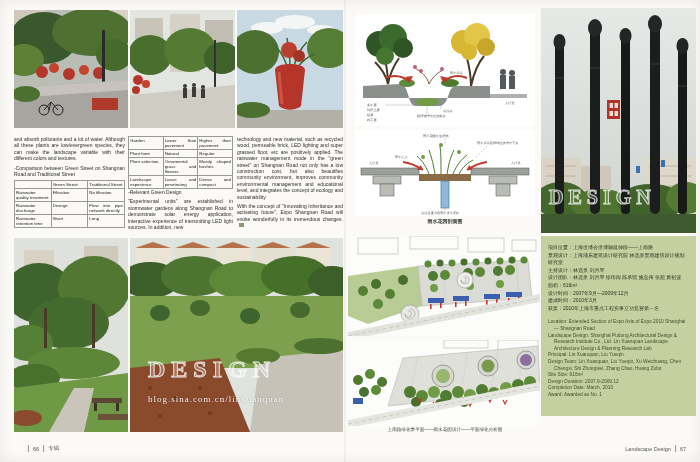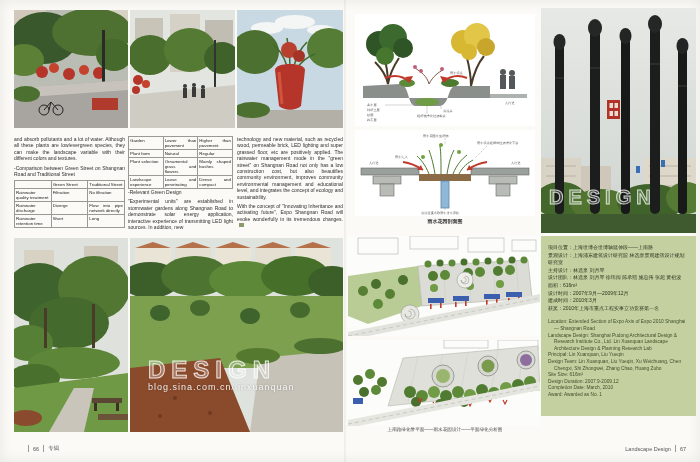--- a/index.html
+++ b/index.html
@@ -1,18 +1,18 @@
 <!DOCTYPE html>
 <html><head>
 <meta charset="utf-8">
 <style>
   html,body{margin:0;padding:0;background:#e9e7e2;font-family:"Liberation Sans",sans-serif;}
   .sheet{position:relative;width:700px;height:462px;background:#fbfaf7;overflow:hidden;
          box-shadow:inset 0 0 14px rgba(0,0,0,.08);}
-  .ph{position:absolute;overflow:hidden;background:#ccc;}
+  .ph{position:absolute;overflow:hidden;background:#ccc;font-family:Liberation Serif, serif;}
   .ph svg{display:block;}
   .gutter{position:absolute;left:344px;top:0;width:3px;height:462px;
           background:linear-gradient(90deg,rgba(0,0,0,.06),rgba(0,0,0,0));}
   
   .col{position:absolute;top:136px;height:98px;color:#2e2e2e;font-size:5px;line-height:6.4px;text-align:justify;}
   .col p{margin:0 0 3px 0;}
   .cmp-title{margin:2px 0;}
   table.cmp{border-collapse:collapse;width:100%;table-layout:fixed;}
   table.cmp td{border:1px solid #9a9a94;font-size:4.4px;line-height:5px;padding:1px;vertical-align:top;color:#222;}
   .sec-title{margin:3px 0 1px 0;}
@@ -245,21 +245,21 @@
           <circle cx="45" cy="160" r="2"></circle>
           <circle cx="70" cy="150" r="2"></circle>
           <circle cx="30" cy="178" r="2"></circle>
           <circle cx="80" cy="175" r="2"></circle>
         </g>
       <polygon points="120,194 130,120 213,112 213,194" fill="#c6c2b8"></polygon>
       <ellipse cx="128" cy="118" rx="22" ry="8" fill="#54792f"></ellipse>
         <ellipse cx="190" cy="108" rx="26" ry="8" fill="#4c7030"></ellipse>
     </svg>
     <div class="wm-title" style="left:18px;top:118px;">DESIGN</div>
-    <div class="wm-url" style="left:18px;top:144px;">blog.sina.com.cn/linxuanquan</div>
+    <div class="wm-url" style="left:18px;top:156px;">blog.sina.com.cn/linxuanquan</div>
   </div>
 
   <div class="diag" style="left:355px;top:14px;width:180px;height:112px;">
     <svg width="180" height="112" viewBox="0 0 180 112">
       <rect width="180" height="112" fill="#ffffff"></rect>
       <path d="M8,72 L45,70 C55,72 52,90 60,92 L85,92 C95,90 92,74 100,72 L135,72 L135,80 L172,80 L172,84 L8,84 Z" fill="#8a8f8c"></path>
       <rect x="135" y="80" width="37" height="4" fill="#aeb2ae"></rect>
       <g>
         <path d="M33,70 C33,55 30,45 28,38 M33,70 C35,58 40,50 44,44 M33,70 C31,60 24,52 20,48" stroke="#4a3b28" stroke-width="2" fill="none"></path>
         <circle cx="24" cy="30" r="13" fill="#2f5526"></circle>

